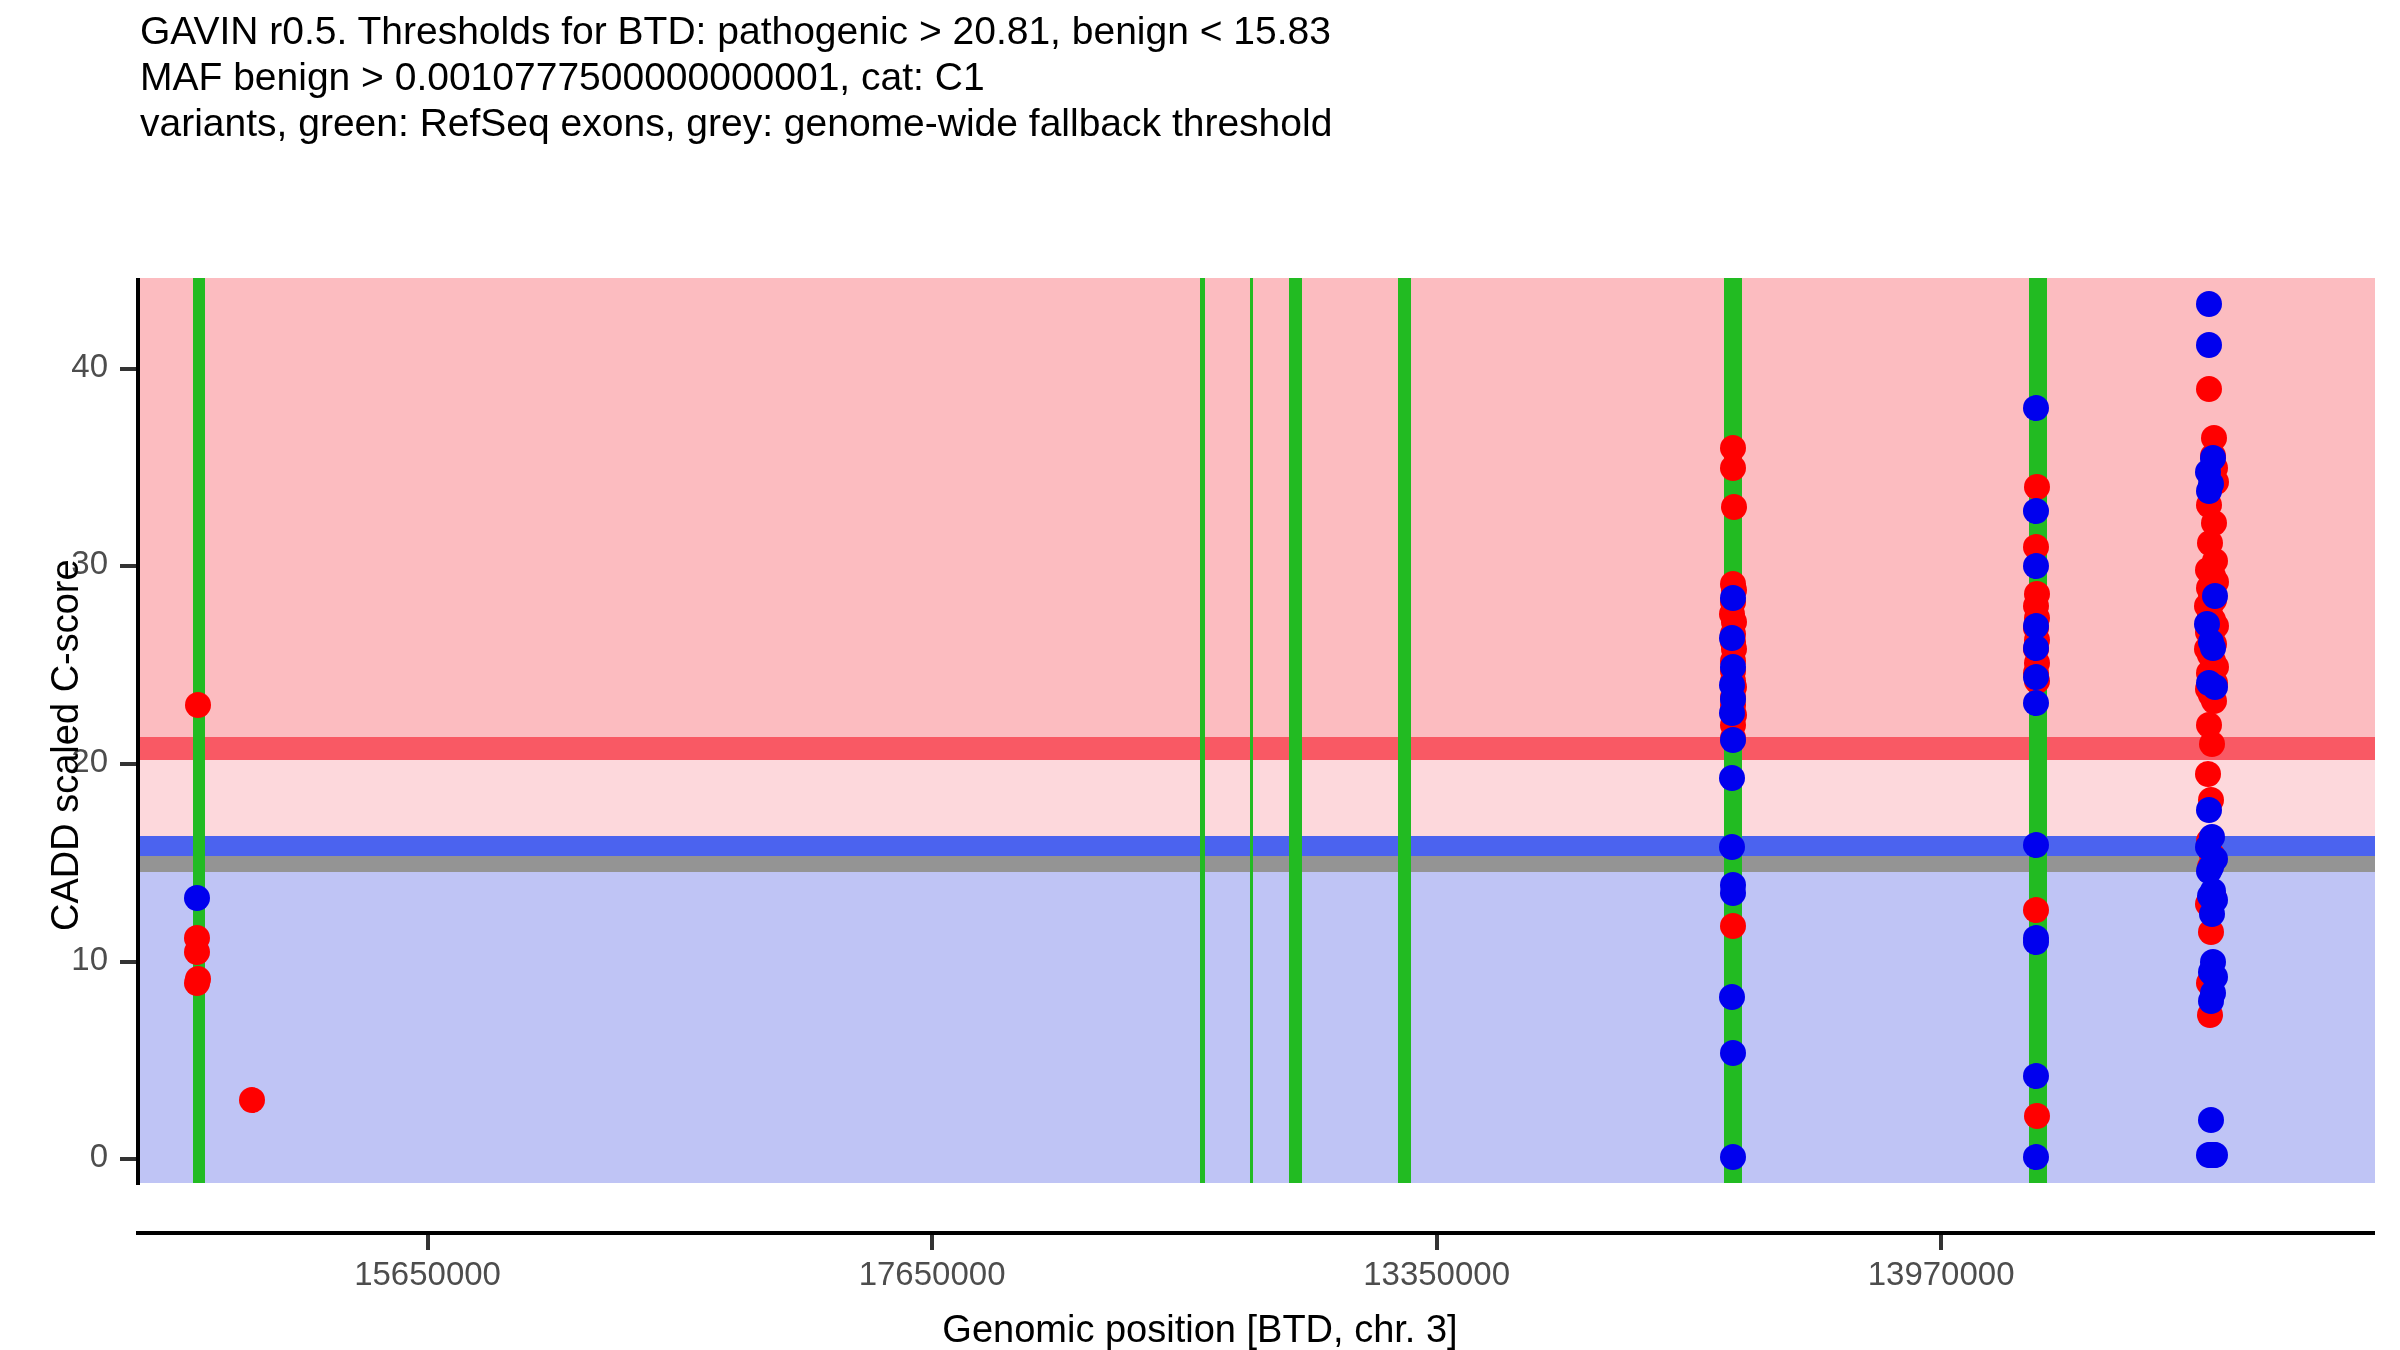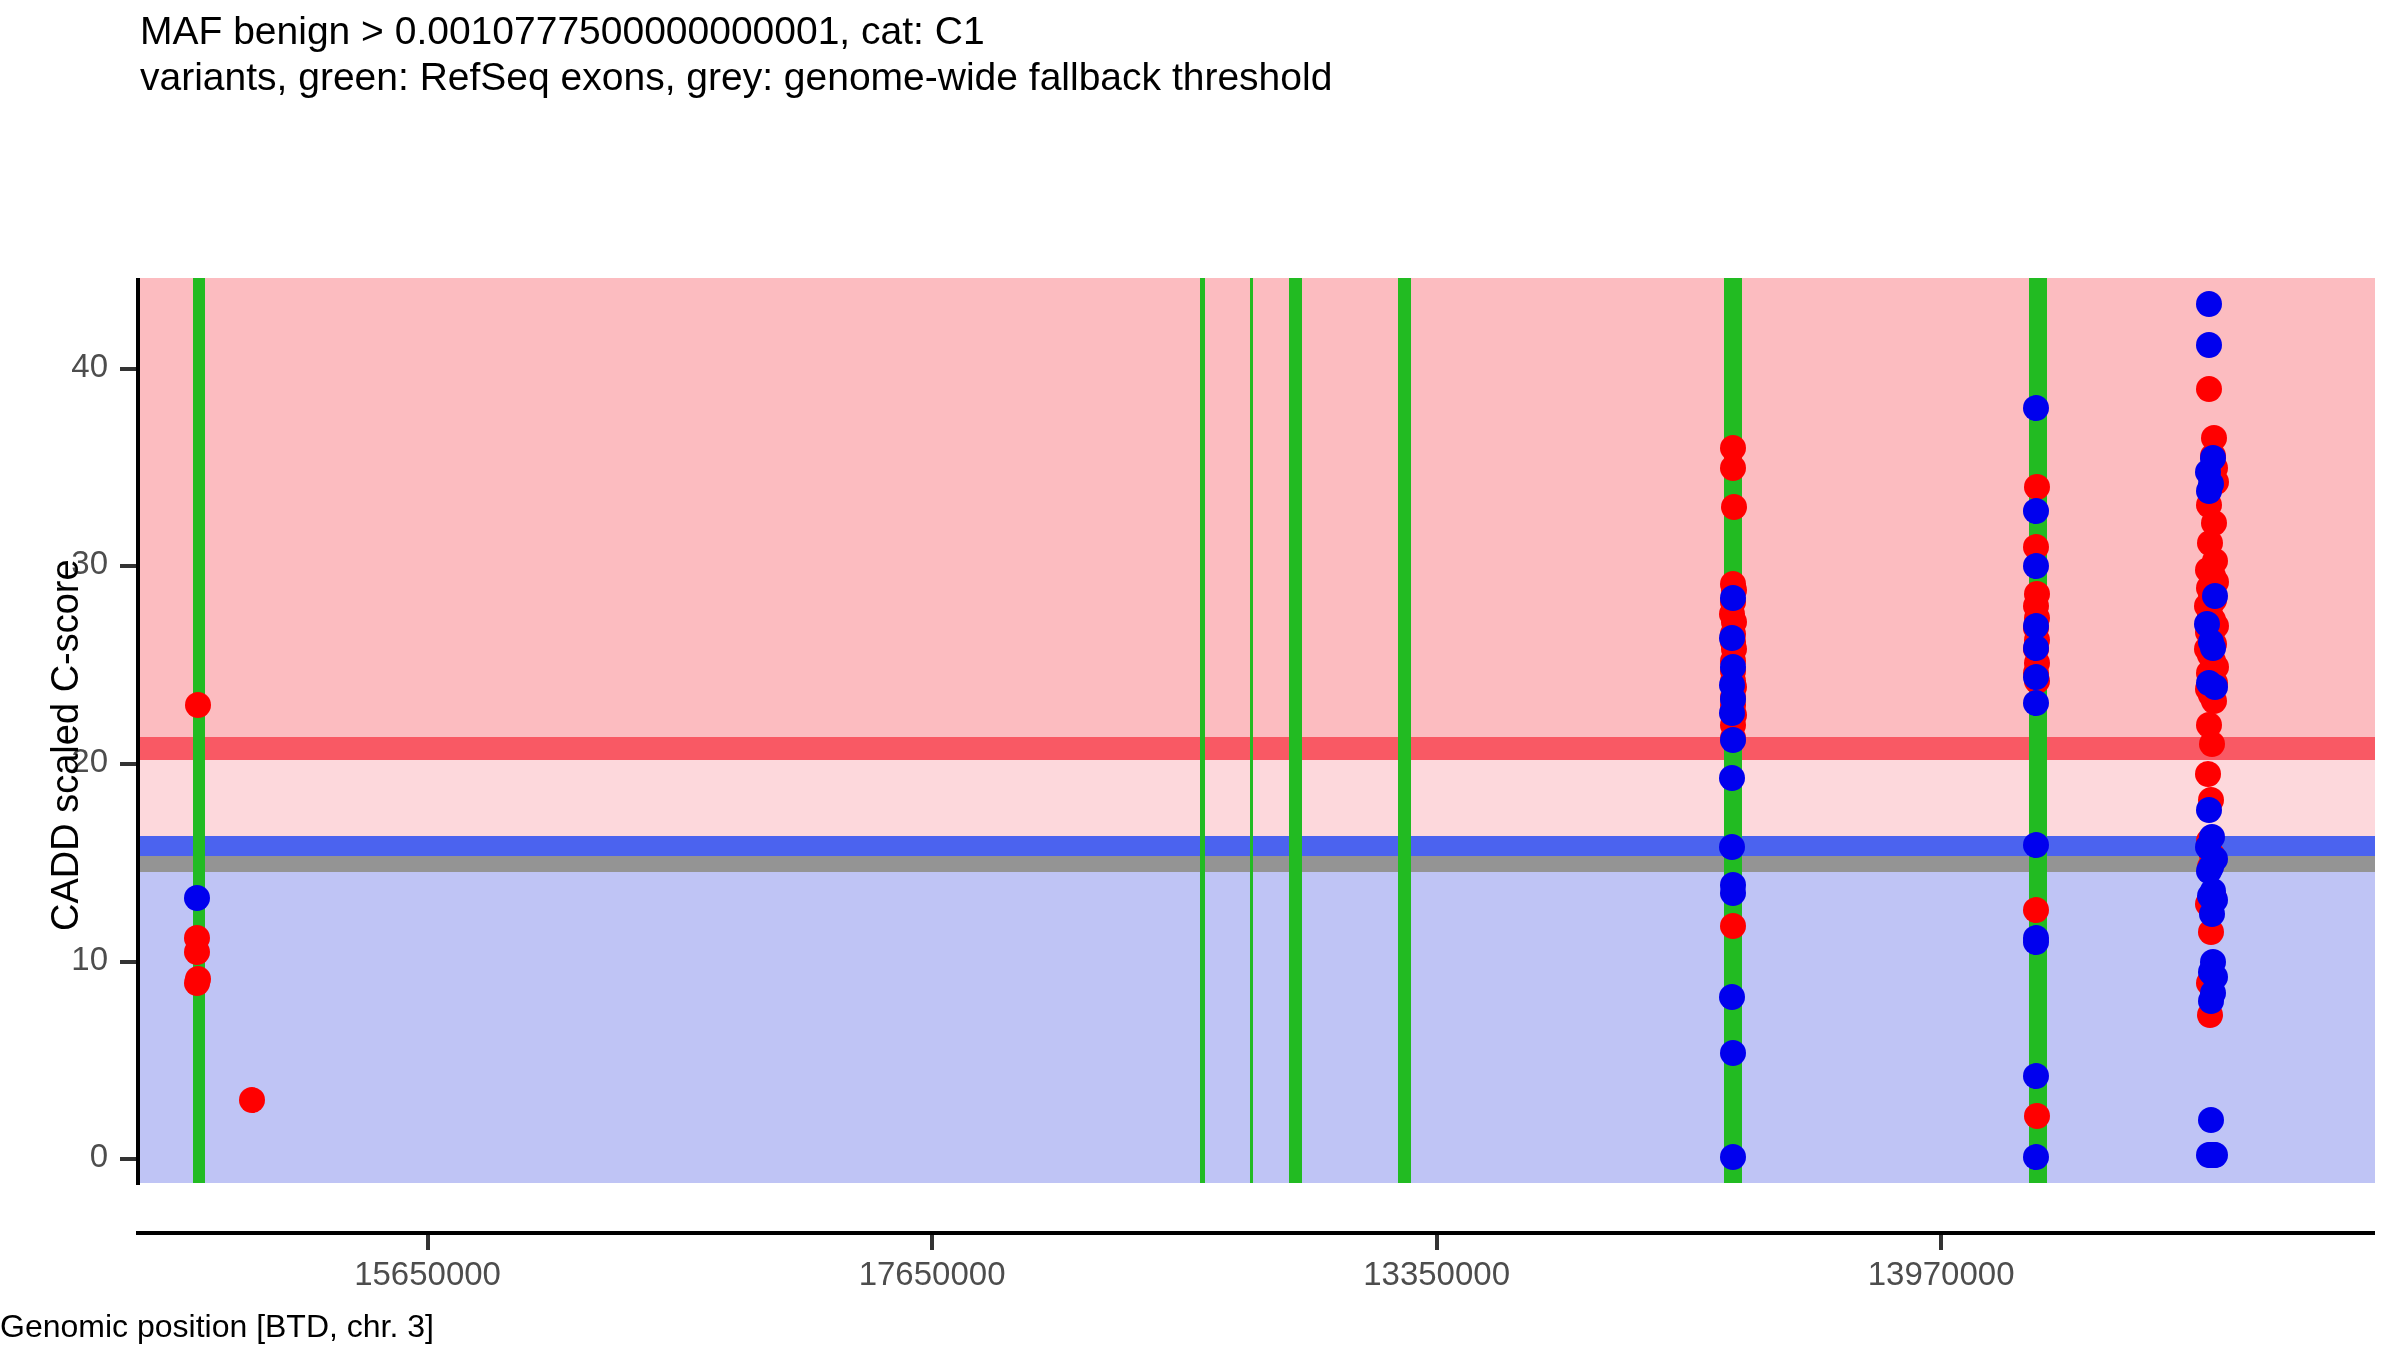--- a/index.html
+++ b/index.html
@@ -16,30 +16,31 @@
   .exon{position:absolute;top:0;bottom:0;background:#22bb22;}
   .pt{position:absolute;border-radius:50%;}
   .pt.red{background:#ff0000;}
   .pt.blue{background:#0000ee;}
 
   
   .axis-line{position:absolute;background:#000;}
   .tick{position:absolute;background:#333;}
   .ylab{position:absolute;text-align:right;font-size:33px;color:#4d4d4d;white-space:nowrap;}
   .xlab{position:absolute;text-align:center;font-size:33px;color:#4d4d4d;white-space:nowrap;}
-  .axis-title-x{position:absolute;font-size:32px;color:#000;width:2400px;left:0;}
+  .axis-title-x{position:absolute;text-align:center;font-size:38px;color:#000;width:2400px;left:0;}
   .axis-title-y{position:absolute;font-size:38px;color:#000;white-space:nowrap;
                 transform:rotate(-90deg);transform-origin:0 0;}
 </style>
 </head>
 <body>
 
 <div id="root">
 
   <div class="title-block">
+    <div class="title-line">GAVIN r0.5. Thresholds for BTD: pathogenic &gt; 20.81, benign &lt; 15.83</div>
     <div class="title-line">MAF benign &gt; 0.0010777500000000001, cat: C1</div>
     <div class="title-line">variants, green: RefSeq exons, grey: genome-wide fallback threshold</div>
   </div>
 
   <div class="panel" id="panel" style="left: 140px; top: 278px; width: 2235px; height: 905px;">
       <div class="band" style="top: 0px; height: 470.086px; background: rgb(252, 188, 192);"></div>
       <div class="band" style="top: 459.416px; height: 22.5262px; background: rgb(249, 89, 100);"></div>
       <div class="band" style="top: 481.942px; height: 86.548px; background: rgb(253, 216, 220);"></div>
       <div class="band" style="top: 558.215px; height: 19.7598px; background: rgb(75, 99, 239);"></div>
       <div class="band" style="top: 577.975px; height: 15.8079px; background: rgb(148, 148, 148);"></div>

